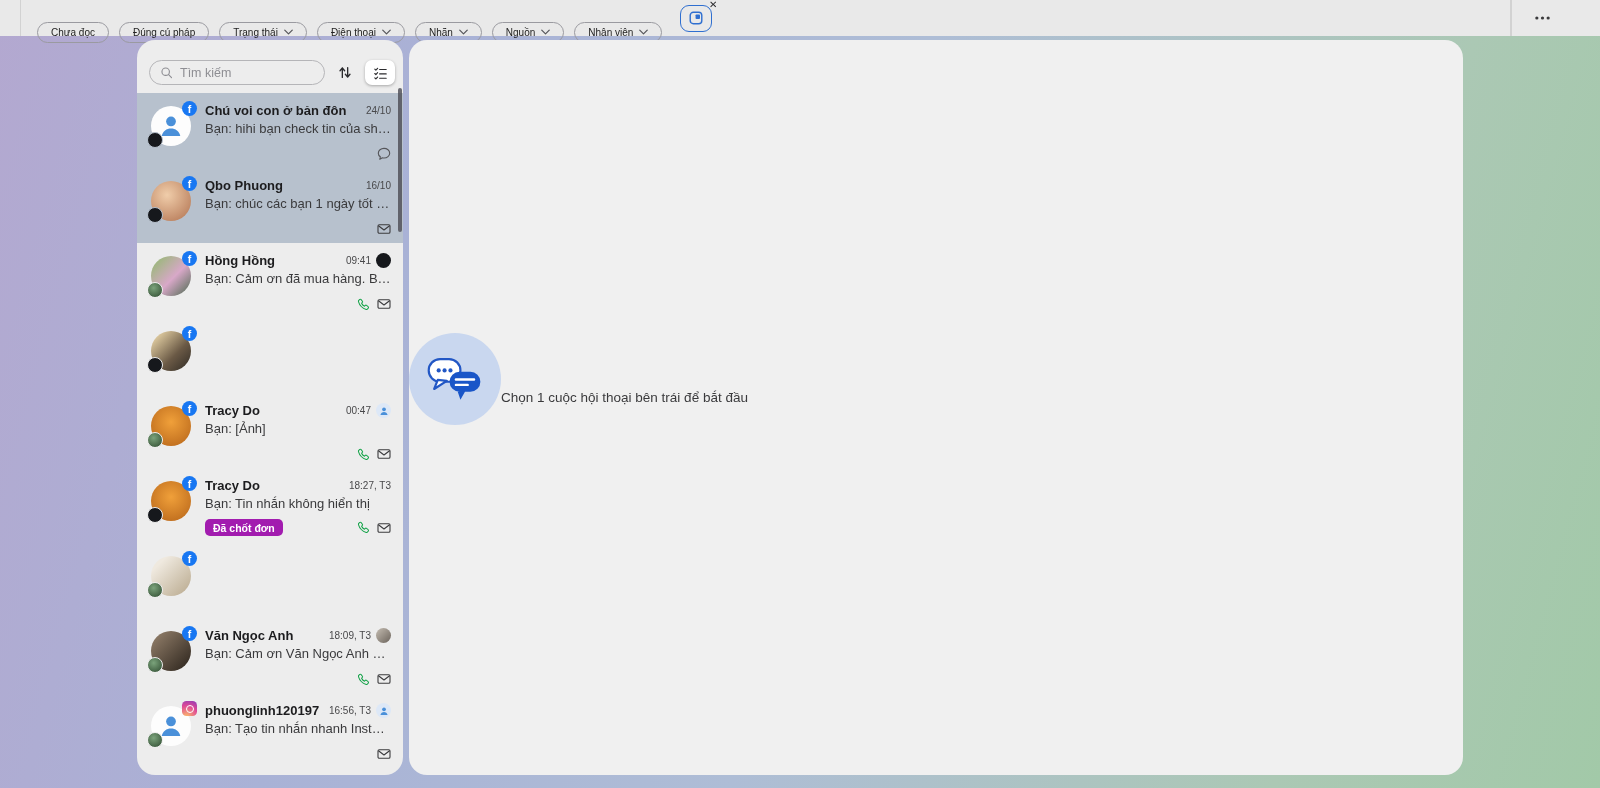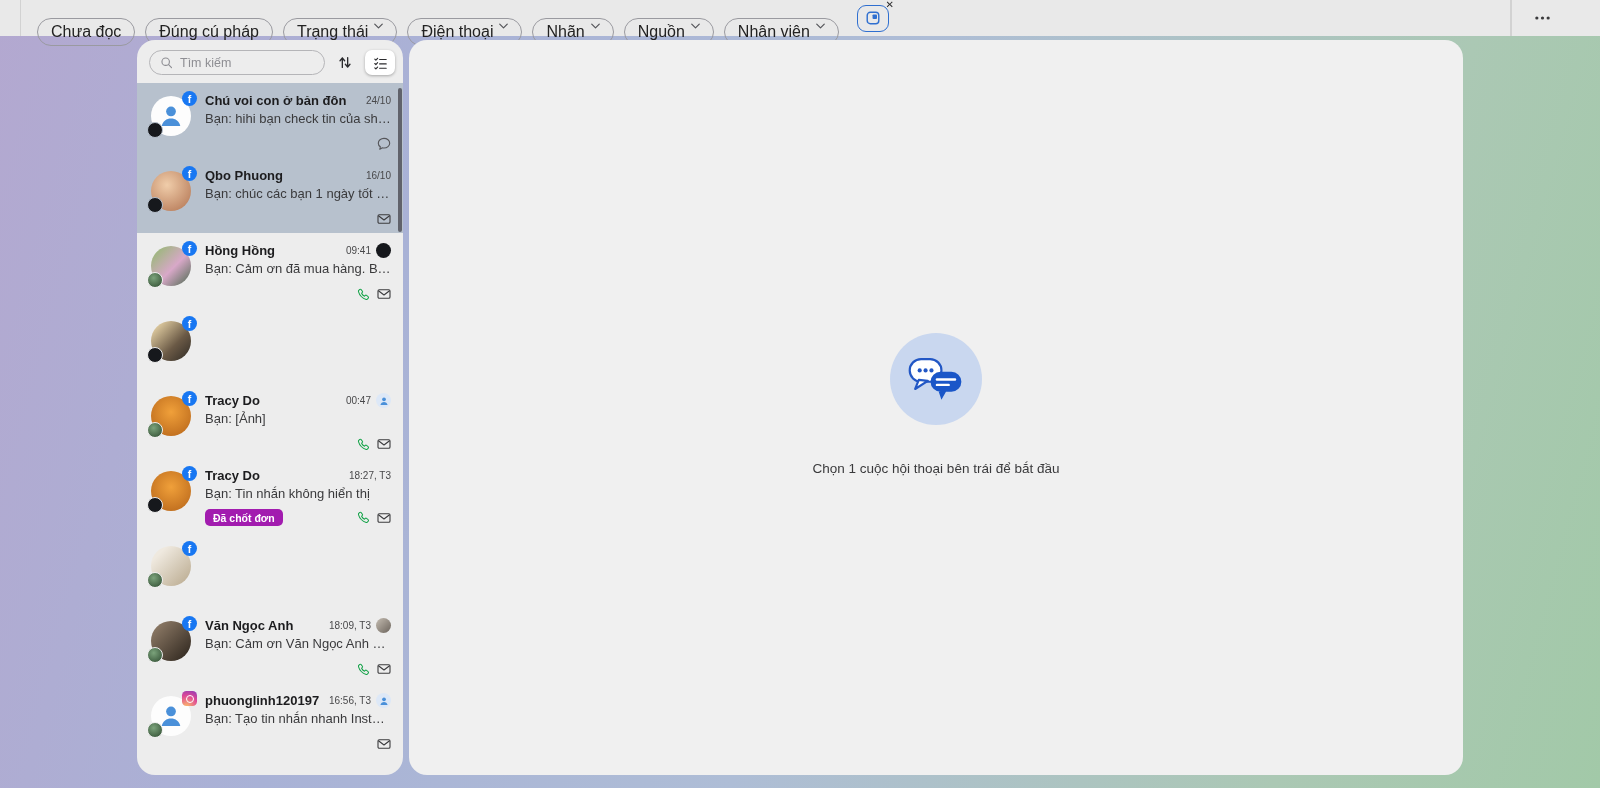--- a/index.html
+++ b/index.html
@@ -13,22 +13,22 @@
 
   
   .topbar { position:absolute; top:0; left:0; right:0; height:36px;
     background:#e9e9e9; display:flex; align-items:center; font-size:13px; }
   .tabs { display:flex; align-items:center; gap:26px; margin-left:142px; }
   .tab { display:flex; align-items:center; gap:7px; padding:5px 14px;
     border-radius:16px; color:#3a3a3c; cursor:pointer; white-space:nowrap; }
   .tab.active { background:#c5d4eb; color:#1a56c8; font-weight:700; padding:5px 22px; }
   .vdiv { width:1px; align-self:stretch; background:#d2d2d2; }
   .filters { display:flex; align-items:center; gap:10px; margin:0 0 0 16px; }
-  .pill { display:flex; align-items:flex-start; gap:6px; border:1px solid #9a9aa0;
-    border-radius:14px; padding:4px 13px; font-size:16px; color:#222;
+  .pill { display:flex; align-items:center; gap:6px; border:1px solid #9a9aa0;
+    border-radius:14px; padding:4px 13px; font-size:10px; color:#222;
     background:transparent; cursor:pointer; white-space:nowrap;margin-top:28px; }
   .filter-save { position:relative; width:32px; height:27px; border:1.5px solid #2f6fd0;
     border-radius:9px; display:flex; align-items:center; justify-content:center;
     margin-left:8px; cursor:pointer; }
   .filter-save .x-badge { position:absolute; top:-8px; right:-8px; font-size:10px;
     color:#2b2b2e; background:transparent; line-height:1; padding:2px; cursor:pointer; }
   .right-cluster { display:flex; align-items:center; margin-left:auto; height:100%; }
   .pages { display:flex; align-items:center; width:286px; padding:0 14px; gap:7px;
     cursor:pointer; height:100%; }
   .pair { position:relative; width:34px; height:22px; }
@@ -37,21 +37,21 @@
   .pair .pav1 { left:0; background:radial-gradient(circle at 40% 35%,#cfe0cf,#6e8f70); }
   .pair .pav2 { left:12px; background:radial-gradient(circle at 45% 40%,#f2efe8,#9a9a8a); }
   .pages-label { font-weight:700; font-size:13.5px; color:#1c1c1e; }
   .dot { width:7px; height:7px; border-radius:50%; background:#e53935; margin-top:-6px; }
   .pages .chev { margin-left:auto; }
   .more-wrap { width:88px; display:flex; align-items:center; padding-left:22px; height:100%; cursor:pointer; }
 
   
   .sidebar { position:absolute; left:137px; top:40px; width:266px; bottom:13px;
     background:#ededed; border-radius:18px; overflow:hidden; }
-  .search-row { display:flex; align-items:center; gap:7px; padding:10px 8px 8px 12px; }
+  .search-row { display:flex; align-items:center; gap:7px; padding:20px 8px 8px 12px; }
   .search-box { flex:1; height:25px; border:1px solid #b5b5b8; border-radius:13px;
     display:flex; align-items:center; gap:7px; padding:0 10px; }
   .search-box input { border:none; outline:none; background:transparent; width:100%;
     font-size:12.5px; color:#3a3a3c; font-family:"Liberation Sans",sans-serif; }
   .search-box input::placeholder { color:#8e8e93; }
   .icon-btn { width:26px; height:25px; display:flex; align-items:center;
     justify-content:center; border-radius:7px; cursor:pointer; }
   .icon-btn.raised { background:#fff; box-shadow:0 1px 3px rgba(0,0,0,.3); width:30px; }
   .scroll-thumb { position:absolute; right:1px; top:48px; width:4px; height:144px;
     background:#4a4a52; border-radius:2px; opacity:.8; cursor:grab; }
@@ -101,21 +101,21 @@
   .tag.outline { border:1px solid #a0a0a5; border-radius:7px; padding:1.5px 8px;
     color:#3c3c3e; background:rgba(255,255,255,.45); }
   .tag.filled { background:#a21caf; color:#fff; border-radius:5px; padding:2.5px 8px;
     font-weight:700; }
   .foot-spacer { flex:1; }
 
   
   .main { position:absolute; left:409px; top:40px; right:137px; bottom:13px;
     background:#f0f0f0; border-radius:18px; }
   .empty { position:absolute; left:0; right:0; top:293px; display:flex;
-    flex-direction:column; align-items:center; }
+    flex-direction:row; align-items:center; }
   .empty-circle { width:92px; height:92px; border-radius:50%; background:#c9d7ef;
     display:flex; align-items:center; justify-content:center; }
   .empty-text { margin-top:36px; font-size:13.5px; color:#3a3a3c; }
 </style>
 </head>
 <body>
 
 <svg width="0" height="0" style="position:absolute">
   <defs>
     <symbol id="i-chat" viewBox="0 0 16 16">

